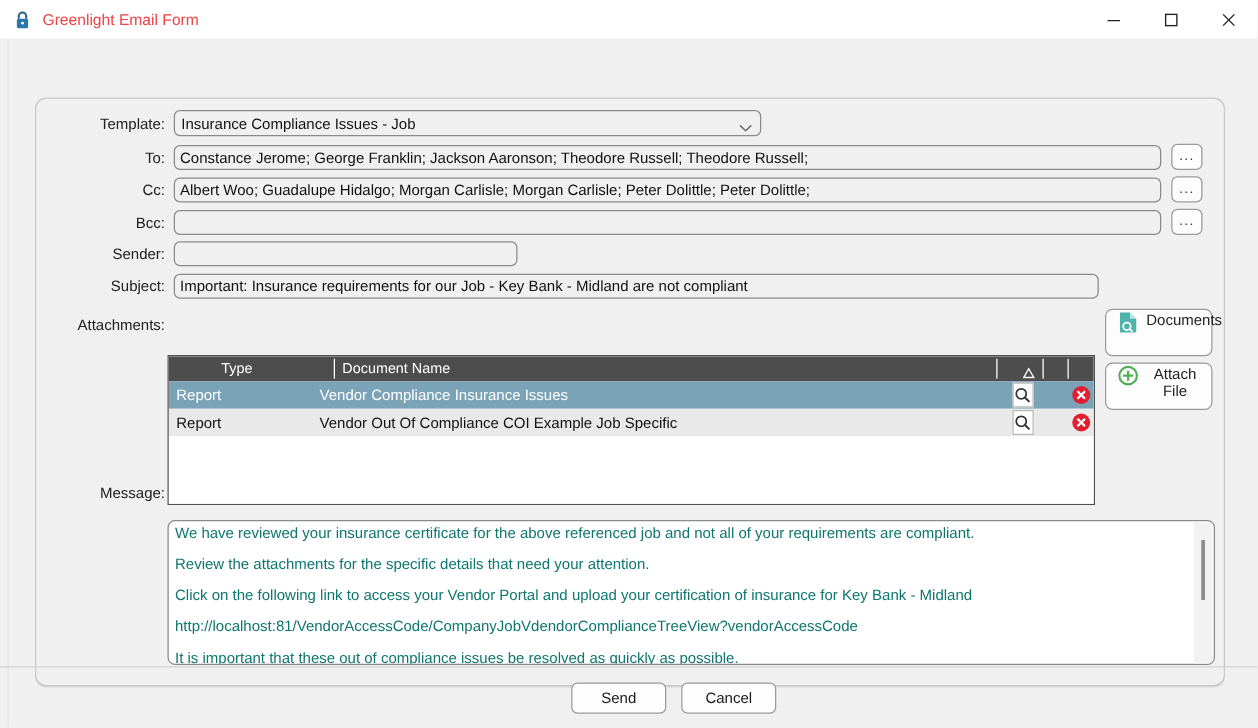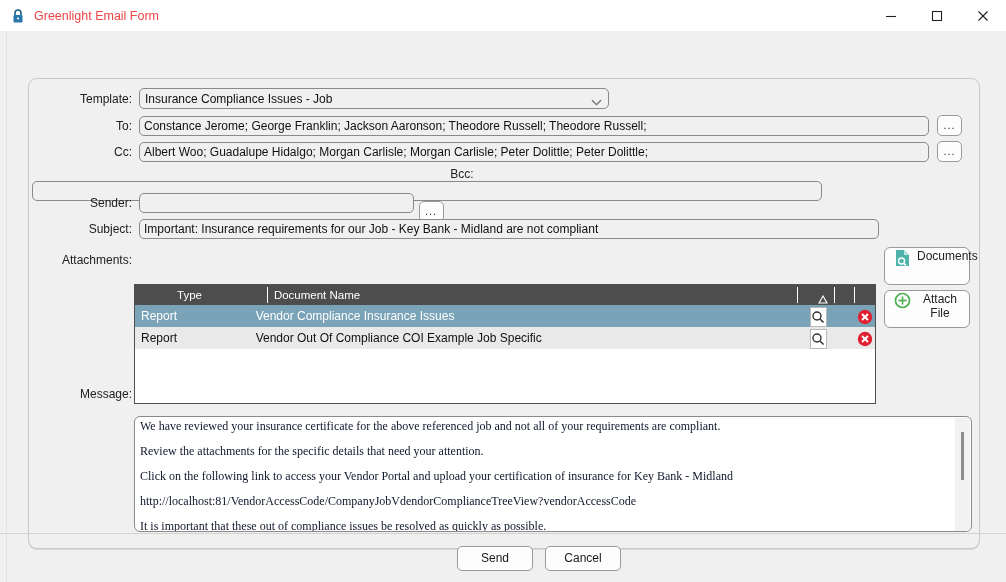--- a/index.html
+++ b/index.html
@@ -114,21 +114,21 @@
   }
   .gh.c-type{ width:102px; }
   .gh.c-name{ width:560px; text-align:left; }
   .gh.c-sort{ width:38px; }
   .gh.c-a{ width:21px; }
   .gh.c-b{ width:21px; border-right:0; }
   .gh.c-b:after{ display:none; }
   .sort-tri{ position:absolute; right:7px; top:5px; }
 
   .grow{
-    display:flex; height:22px; align-items:flex-end; font-size:12px;
+    display:flex; height:22px; align-items:center; font-size:12px;
     position:relative;
     gap:28px;
   }
   .grow.sel{ background:#7aa3b8; color:#ffffff; }
   .grow.alt{ background:#e9e9e9; color:#111; }
   .gc{ height:22px; line-height:22px; padding-left:6px; box-sizing:border-box; overflow:hidden; white-space:nowrap;}
   .gc.c-type{ width:102px; }
   .gc.c-name{ width:560px; }
   .gc.c-spacer{ width:38px; }
   .rowbtn{
@@ -149,22 +149,22 @@
     font-family:"Liberation Sans", sans-serif;
   }
 
   
   .msgbox{
     position:absolute; left:134px; top:385px; width:838px; height:116px;
     background:#ffffff; border:1px solid #8a8a8a; border-radius:6px;
     box-sizing:border-box; overflow:hidden;
   }
   .msgtext{
-    padding:3px 6px 0 5px; font-size:12px; color:#0f172a; line-height:12px;
-    font-family:Liberation Serif, serif;
+    padding:3px 6px 0 5px; font-size:12px; color:#0f766e; line-height:12px;
+    font-family:Liberation Sans, sans-serif;
   }
   .msgtext p{ margin:0 0 13px 0; }
   .msg-scroll{
     position:absolute; right:1px; top:1px; width:15px; height:114px;
     background:#f2f2f2;
   }
   .msg-thumb{
     position:absolute; left:6px; top:14px; width:3px; height:48px; background:#8c8c8c;
   }
 
@@ -239,21 +239,21 @@
     <input class="field" style="width: 790px;" value="Constance Jerome; George Franklin; Jackson Aaronson; Theodore Russell; Theodore Russell;">
     <button class="dotbtn">...</button>
   </div>
 
   <div class="row" style="left:32px; top:110px;">
     <span class="lbl">Cc:</span>
     <input class="field" style="width: 790px;" value="Albert Woo; Guadalupe Hidalgo; Morgan Carlisle; Morgan Carlisle; Peter Dolittle; Peter Dolittle;">
     <button class="dotbtn">...</button>
   </div>
 
-  <div class="row" style="left:32px; top:136px;flex-direction:column;">
+  <div class="row" style="left:32px; top:136px;">
     <span class="lbl">Bcc:</span>
     <input class="field" style="width: 790px;" value="">
     <button class="dotbtn">...</button>
   </div>
 
   <div class="row" style="left:32px; top:162px;">
     <span class="lbl">Sender:</span>
     <input class="field" style="width: 275px;" value="">
   </div>
 

